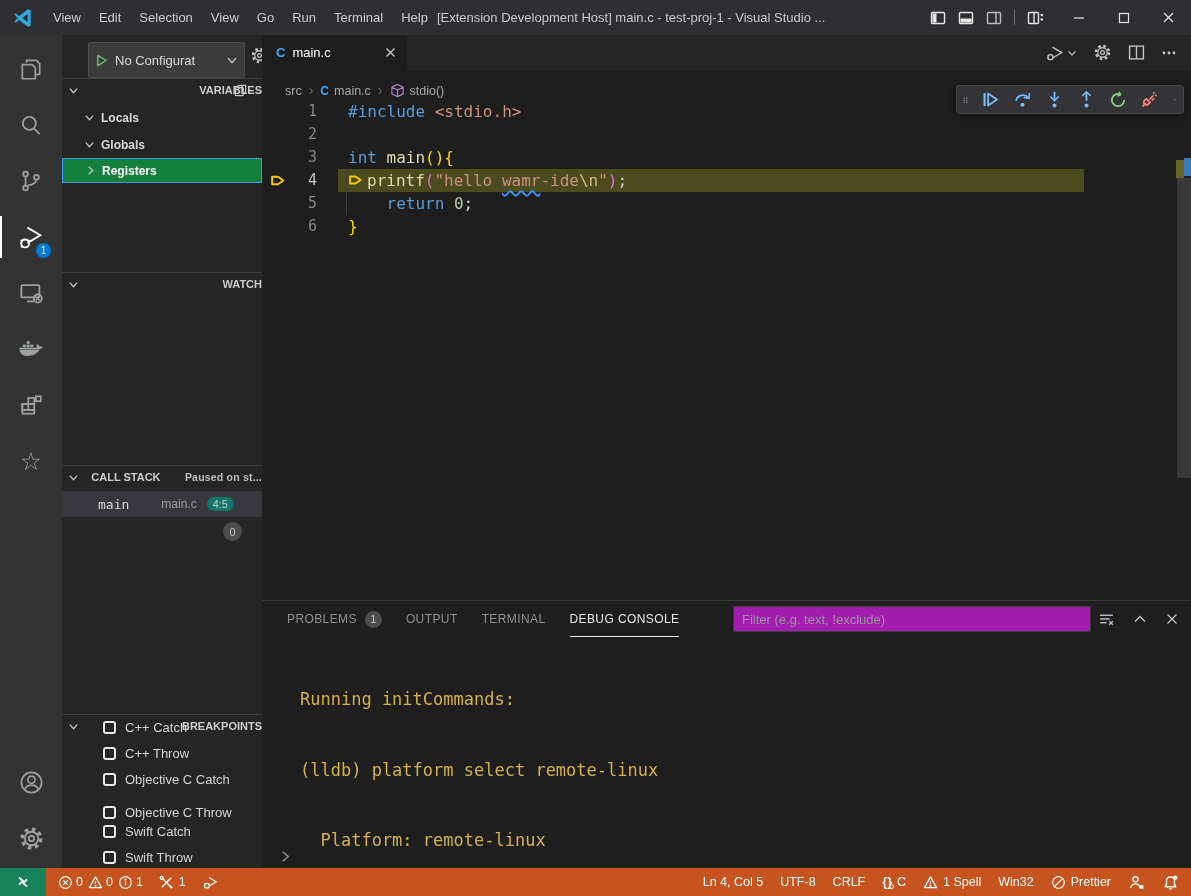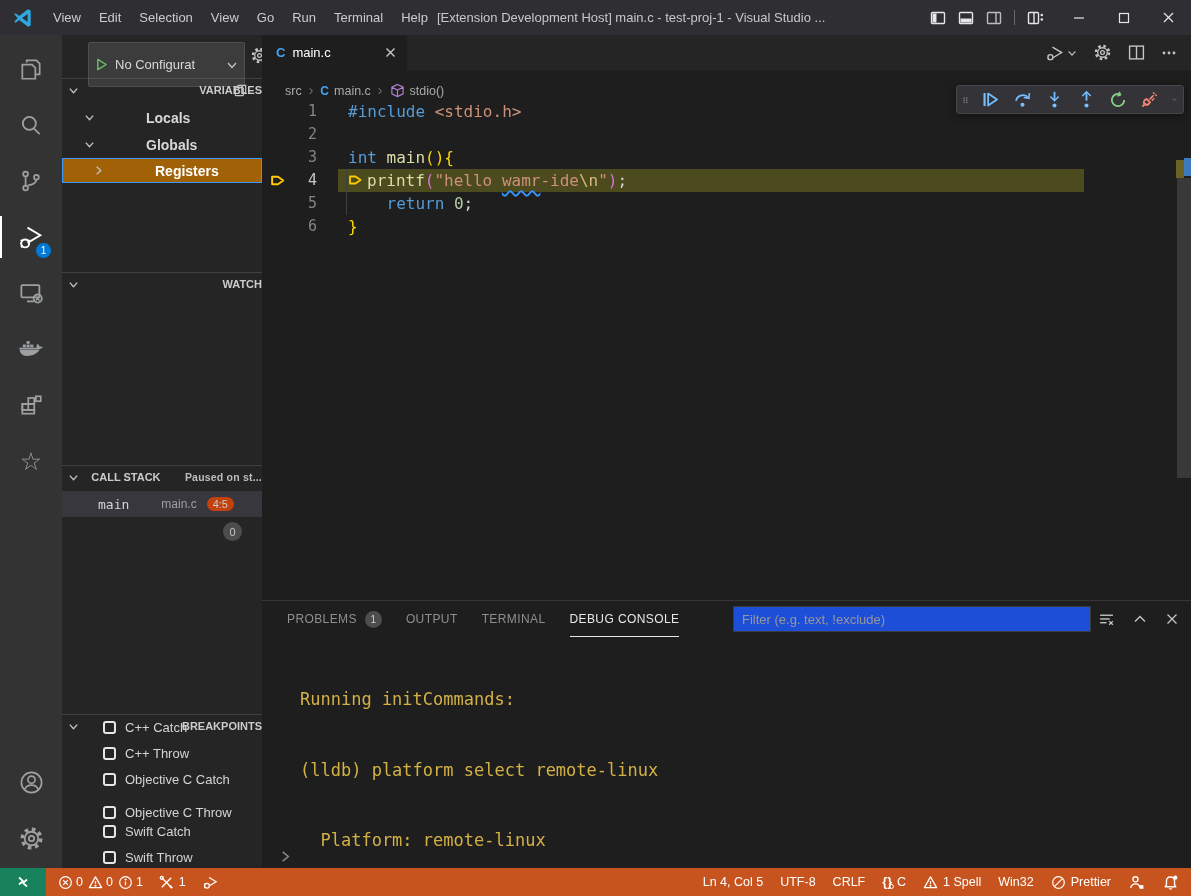--- a/index.html
+++ b/index.html
@@ -23,35 +23,35 @@
   .ab-slot { position:relative; width:62px; height:56px; display:flex; align-items:center; justify-content:center; color:#9da0a2; }
   .ab-slot.active { color:#ffffff; }
   .ab-slot.active::before { content:""; position:absolute; left:0; top:7px; bottom:7px; width:2px; background:#ffffff; }
   .ab-badge { position:absolute; right:10px; bottom:6px; min-width:17px; height:17px; border-radius:50%; background:#0078d4; color:#fff; font-size:10px; display:flex; align-items:center; justify-content:center; border:1px solid #333; }
   .ab-bottom { margin-top:auto; }
   .star-glyph { font-size:25px; line-height:1; }
 
   
   .sidebar { position:absolute; top:35px; left:62px; width:200px; height:833px; background:#252526; overflow:hidden; }
   .cfg-row { position:absolute; top:7px; left:0; width:200px; height:28px; }
-  .cfg-dropdown { position:absolute; left:26px; top:0; width:157px; height:45px; background:#3c3c3c; border:1px solid #4e4e52; border-radius:2px; display:flex; align-items:center; padding:0 6px; }
+  .cfg-dropdown { position:absolute; left:26px; top:0; width:157px; height:36px; background:#3c3c3c; border:1px solid #4e4e52; border-radius:2px; display:flex; align-items:center; padding:0 6px; }
   .cfg-text { flex:1; color:#d8d8d8; font-size:13px; white-space:nowrap; overflow:hidden; }
   .cfg-gear { position:absolute; left:188px; top:4px; color:#c5c5c5; }
   .section-header { position:absolute; left:0; width:200px; height:23px; display:flex; align-items:center; font-size:11px; font-weight:bold; color:#cccccc; }
   .section-header .chev { margin:0 4px 0 6px; color:#c5c5c5; }
   .hdr-line { border-top:1px solid rgba(128,128,128,0.30);justify-content:space-between; }
-  .tree-row { position:absolute; left:0; width:200px; height:25px; display:flex; align-items:center; font-size:14px; font-weight:bold; color:#d8d8d8;gap:45px; }
+  .tree-row { position:absolute; left:0; width:200px; height:25px; display:flex; align-items:center; font-size:12px; font-weight:bold; color:#d8d8d8; }
   .tree-row .chev { margin:0 6px 0 22px; color:#c5c5c5; }
-  .tree-row.selected { background:#a16207; border:1px solid #3b99fc;padding-left:8px; }
+  .tree-row.selected { background:#15803d; border:1px solid #3b99fc; }
   .copy-icon { position:absolute; right:14px; color:#c5c5c5; }
   .paused-text { font-size:10.5px; font-weight:bold; color:#bdbdbd; margin-left:16px; letter-spacing:.2px; }
   .frame-row { position:absolute; left:0; width:200px; height:26px; background:#37373d; display:flex; align-items:center; }
   .frame-fn { font-family:"DejaVu Sans Mono",monospace; font-size:13px; color:#d4d4d4; margin-left:36px; }
   .frame-file { font-size:12px; color:#9f9f9f; margin-left:32px; }
-  .pill { background:#c2410c; color:#cccccc; border-radius:9px; font-size:11px; padding:1px 6px; margin-left:10px; }
+  .pill { background:#0f766e; color:#cccccc; border-radius:9px; font-size:11px; padding:1px 6px; margin-left:10px; }
   .zero-badge { position:absolute; right:20px; width:19px; height:19px; border-radius:50%; background:#4d4d4d; color:#c5c5c5; font-size:11px; display:flex; align-items:center; justify-content:center; }
   .bp-row { position:absolute; left:0; width:200px; height:26px; display:flex; align-items:center; color:#d4d4d4; font-size:13px;padding-left:13px; }
   .cb { width:13px; height:13px; border:2px solid #e6e6e6; border-radius:3px; margin:0 9px 0 28px; background:transparent; }
 
   
   .editor { position:absolute; top:35px; left:262px; width:929px; height:565px; background:#1e1e1e; }
   .tabbar { position:absolute; top:0; left:0; width:929px; height:35px; background:#252526; display:flex; }
   .tab { width:145px; height:35px; background:#1e1e1e; display:flex; align-items:center; padding:0 10px 0 14px; }
   .lang-c { color:#42a5f5; font-weight:bold; font-size:13px; margin-right:7px; }
   .tab-label { color:#ffffff; font-size:13px; flex:1; }
@@ -80,21 +80,21 @@
   
   .dbg-toolbar { position:absolute; top:50px; left:694px; width:228px; height:29px; background:#333338; border:1px solid #45454a; border-radius:3px; box-shadow:0 2px 8px rgba(0,0,0,.45); display:flex; align-items:center; padding:0 6px; gap:13px; }
   .dbg-btn { display:flex; align-items:center; justify-content:center; }
 
   
   .panel { position:absolute; top:600px; left:262px; width:929px; height:268px; background:#1e1e1e; border-top:1px solid rgba(128,128,128,0.25); }
   .panel-header { position:absolute; top:0; left:0; width:929px; height:36px; display:flex; align-items:center; padding-left:25px; }
   .ptab { font-size:12px; letter-spacing:.4px; color:#8f8f8f; margin-right:24px; display:flex; align-items:center; height:35px; }
   .ptab.active { color:#e7e7e7; border-bottom:1.5px solid #e7e7e7; }
   .ptab-badge { width:17px; height:17px; border-radius:50%; background:#4d4d4d; color:#d0d0d0; font-size:10px; display:flex; align-items:center; justify-content:center; margin-left:8px; letter-spacing:0; }
-  .filter-box { position:absolute; left:471px; top:5px; width:358px; height:26px; background:#1d4ed8; border:1px solid #3c3c3c; color:#bbbbbb; font-size:13px; padding:0 8px; outline:none; }
+  .filter-box { position:absolute; left:471px; top:5px; width:358px; height:26px; background:#a21caf; border:1px solid #3c3c3c; color:#bbbbbb; font-size:13px; padding:0 8px; outline:none; }
   .filter-box::placeholder { color:#989898; }
   .panel-icons { position:absolute; right:12px; top:0; height:36px; display:flex; align-items:center; gap:18px; color:#c5c5c5; }
   .console { position:absolute; top:40px; left:38px; font-family:"DejaVu Sans Mono",monospace; font-size:17px; line-height:23.5px; white-space:pre; }
   .console div { height:23.5px; }
   .console-prompt { position:absolute; left:16px; top:248px; color:#8a8a8a; }
 
   
   .statusbar { position:absolute; bottom:0; left:0; width:1191px; height:28px; background:#c7541e; display:flex; align-items:center; color:#ffffff; font-size:12.5px; }
   .sb-remote { width:46px; height:28px; background:#17825b; display:flex; align-items:center; justify-content:center; }
   .sb-group-left { display:flex; align-items:center; gap:16px; margin-left:12px; }

